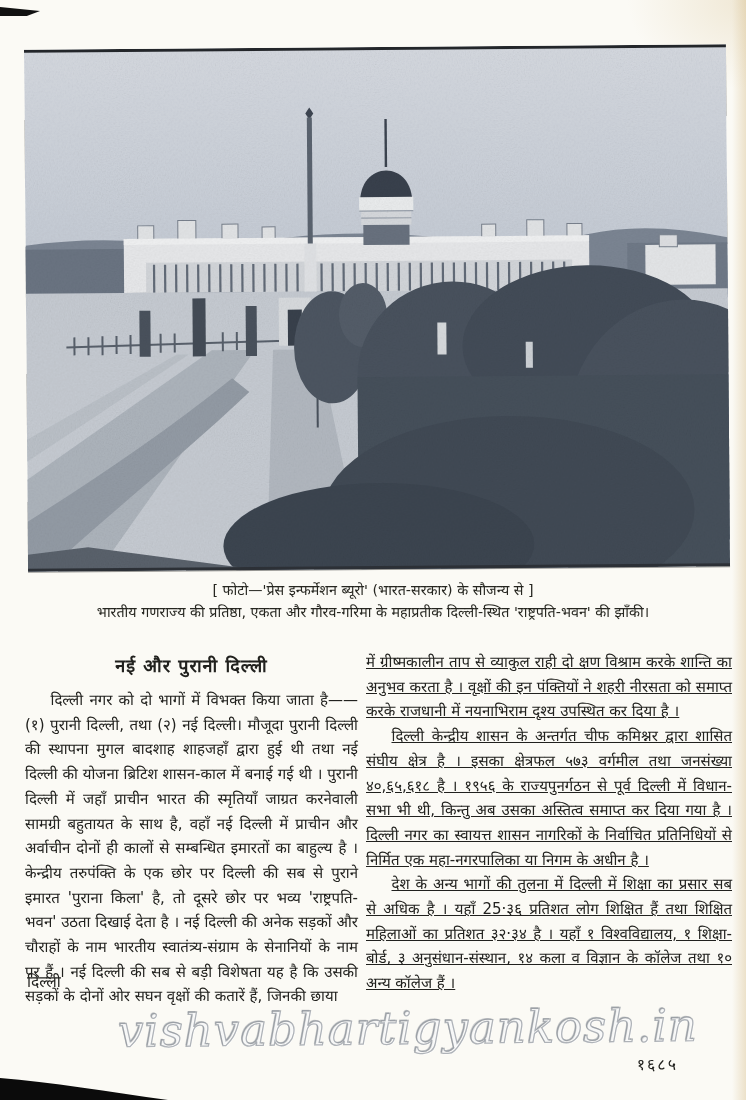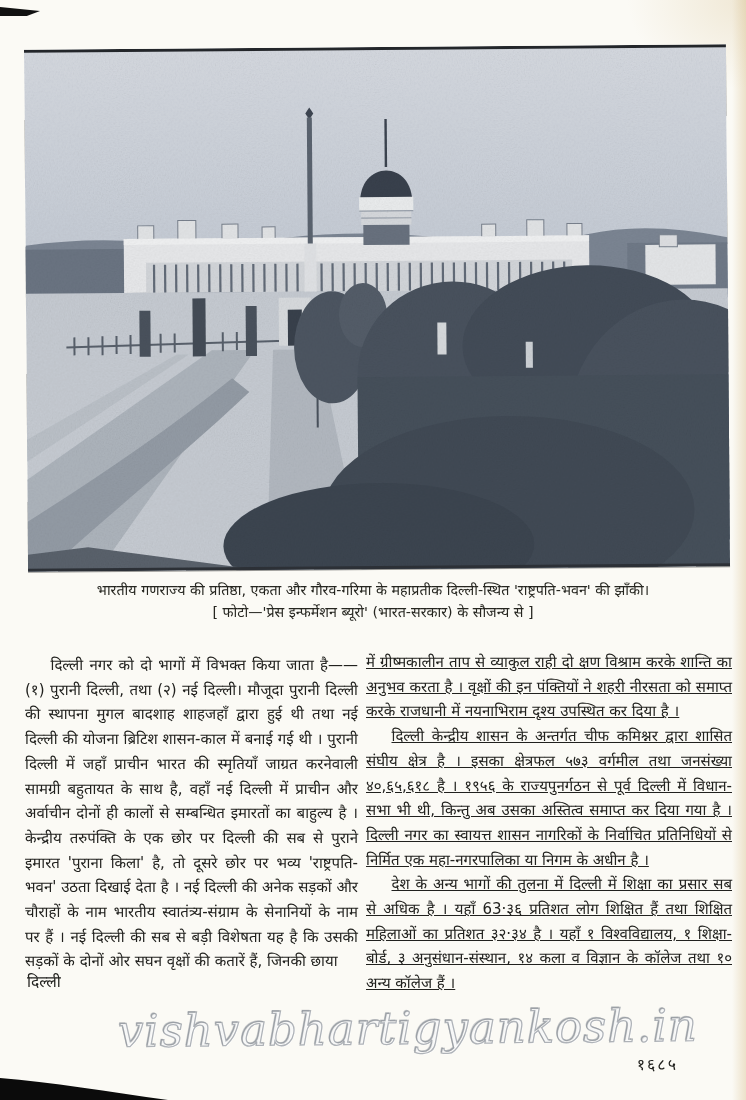--- a/index.html
+++ b/index.html
@@ -199,32 +199,33 @@
       <path d="M60,498 L230,522 L0,522 L0,505 Z" fill="#5a626c"></path>
     </g>
 
     <rect x="0" y="0" width="700" height="522" filter="url(#noiseF)" opacity="0.22" style="mix-blend-mode:multiply"></rect>
     <line x1="0" y1="1.5" x2="700" y2="1.5" stroke="#23262a" stroke-width="3"></line>
     <line x1="0" y1="520.5" x2="700" y2="520.5" stroke="#2c3036" stroke-width="3"></line>
   </svg>
 </div>
 
 <div class="caption">
+  <div>[ फोटो—'प्रेस इन्फर्मेशन ब्यूरो' (भारत-सरकार) के सौजन्य से ]</div>
   <div>भारतीय गणराज्य की प्रतिष्ठा, एकता और गौरव-गरिमा के महाप्रतीक दिल्ली-स्थित 'राष्ट्रपति-भवन' की झाँकी।</div>
-  <div>[ फोटो—'प्रेस इन्फर्मेशन ब्यूरो' (भारत-सरकार) के सौजन्य से ]</div>
 </div>
 
 <div class="col left-col">
+  <h2 class="heading">नई और पुरानी दिल्ली</h2>
   <p>दिल्ली नगर को दो भागों में विभक्त किया जाता है—— (१) पुरानी दिल्ली, तथा (२) नई दिल्ली। मौजूदा पुरानी दिल्ली की स्थापना मुगल बादशाह शाहजहाँ द्वारा हुई थी तथा नई दिल्ली की योजना ब्रिटिश शासन-काल में बनाई गई थी । पुरानी दिल्ली में जहाँ प्राचीन भारत की स्मृतियाँ जाग्रत करनेवाली सामग्री बहुतायत के साथ है, वहाँ नई दिल्ली में प्राचीन और अर्वाचीन दोनों ही कालों से सम्बन्धित इमारतों का बाहुल्य है । केन्द्रीय तरुपंक्ति के एक छोर पर दिल्ली की सब से पुराने इमारत 'पुराना किला' है, तो दूसरे छोर पर भव्य 'राष्ट्रपति-भवन' उठता दिखाई देता है । नई दिल्ली की अनेक सड़कों और चौराहों के नाम भारतीय स्वातंत्र्य-संग्राम के सेनानियों के नाम पर हैं । नई दिल्ली की सब से बड़ी विशेषता यह है कि उसकी सड़कों के दोनों ओर सघन वृक्षों की कतारें हैं, जिनकी छाया</p>
 </div>
 
 <div class="col right-col">
   <p class="cont">में ग्रीष्मकालीन ताप से व्याकुल राही दो क्षण विश्राम करके शान्ति का अनुभव करता है । वृक्षों की इन पंक्तियों ने शहरी नीरसता को समाप्त करके राजधानी में नयनाभिराम दृश्य उपस्थित कर दिया है ।</p>
   <p>दिल्ली केन्द्रीय शासन के अन्तर्गत चीफ कमिश्नर द्वारा शासित संघीय क्षेत्र है । इसका क्षेत्रफल ५७३ वर्गमील तथा जनसंख्या ४०,६५,६१८ है । १९५६ के राज्यपुनर्गठन से पूर्व दिल्ली में विधान-सभा भी थी, किन्तु अब उसका अस्तित्व समाप्त कर दिया गया है । दिल्ली नगर का स्वायत्त शासन नागरिकों के निर्वाचित प्रतिनिधियों से निर्मित एक महा-नगरपालिका या निगम के अधीन है ।</p>
-  <p>देश के अन्य भागों की तुलना में दिल्ली में शिक्षा का प्रसार सब से अधिक है । यहाँ 63·३६ प्रतिशत लोग शिक्षित हैं तथा शिक्षित महिलाओं का प्रतिशत ३२·३४ है । यहाँ १ विश्वविद्यालय, १ शिक्षा-बोर्ड, ३ अनुसंधान-संस्थान, १४ कला व विज्ञान के कॉलेज तथा १० अन्य कॉलेज हैं ।</p>
+  <p>देश के अन्य भागों की तुलना में दिल्ली में शिक्षा का प्रसार सब से अधिक है । यहाँ 25·३६ प्रतिशत लोग शिक्षित हैं तथा शिक्षित महिलाओं का प्रतिशत ३२·३४ है । यहाँ १ विश्वविद्यालय, १ शिक्षा-बोर्ड, ३ अनुसंधान-संस्थान, १४ कला व विज्ञान के कॉलेज तथा १० अन्य कॉलेज हैं ।</p>
 </div>
 
 <div class="watermark">vishvabhartigyankosh.in</div>
 
 <div class="running-title">दिल्ली</div>
 <div class="page-number">१६८५</div>
 
 <svg class="artifact-bottom-left" width="170" height="26">
   <path d="M0,4 C50,8 110,18 168,26 L0,26 Z" fill="#0b0b0b"></path>
 </svg>

